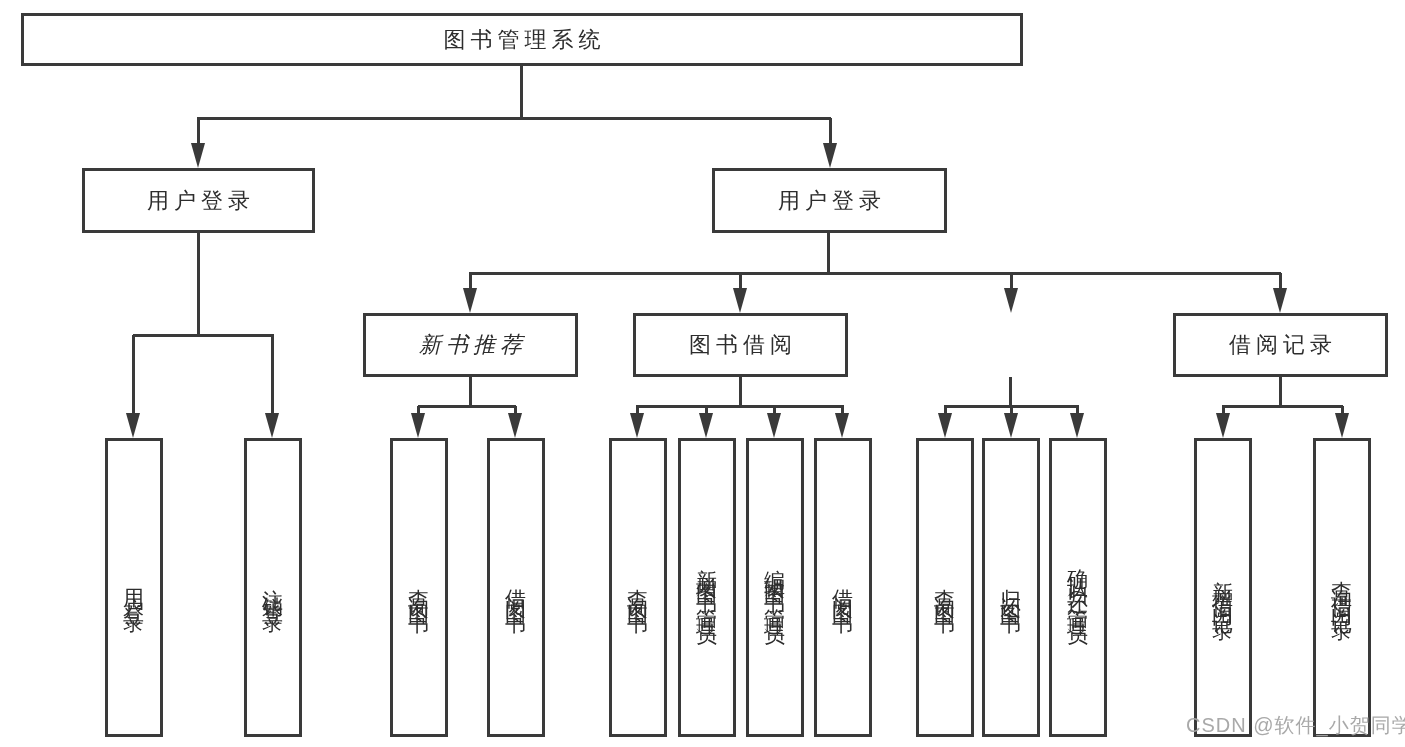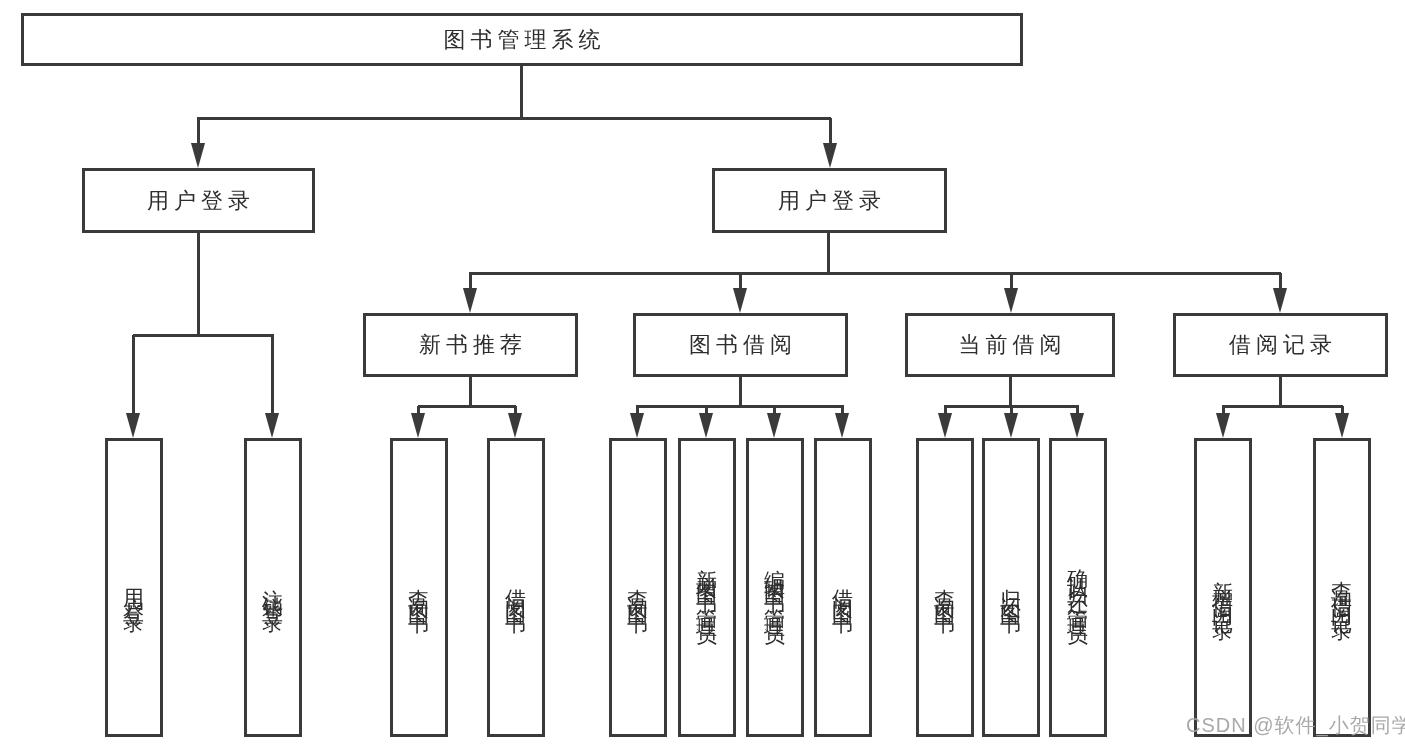--- a/index.html
+++ b/index.html
@@ -70,25 +70,24 @@
 <body>
 
 <div id="stage">
 
   <div class="box" style="left:21px; top:13px; width:1002px; height:53px;">图书管理系统</div>
 
   <div class="box" style="left:82px; top:168px; width:233px; height:65px;">用户登录</div>
 
   <div class="box" style="left:712px; top:168px; width:235px; height:65px;">用户登录</div>
 
-  <div class="box" style="left:363px; top:313px; width:215px; height:64px;">新书推荐</div>
+  <div class="box" style="left:363px; top:313px; width:215px; height:64px;font-style:italic;">新书推荐</div>
 
   <div class="box" style="left:633px; top:313px; width:215px; height:64px;">图书借阅</div>
 
-  <div class="box" style="left:905px; top:313px; width:210px; height:64px;">当前借阅</div>
 
   <div class="box" style="left:1173px; top:313px; width:215px; height:64px;">借阅记录</div>
 
   <div class="box vbox" style="left:105px; top:438px; width:58px; height:299px;">用户登录</div>
 
   <div class="box vbox" style="left:244px; top:438px; width:58px; height:299px;">注销登录</div>
 
   <div class="box vbox" style="left:390px; top:438px; width:58px; height:299px;">查询图书</div>
 
   <div class="box vbox" style="left:487px; top:438px; width:58px; height:299px;">借阅图书</div>

